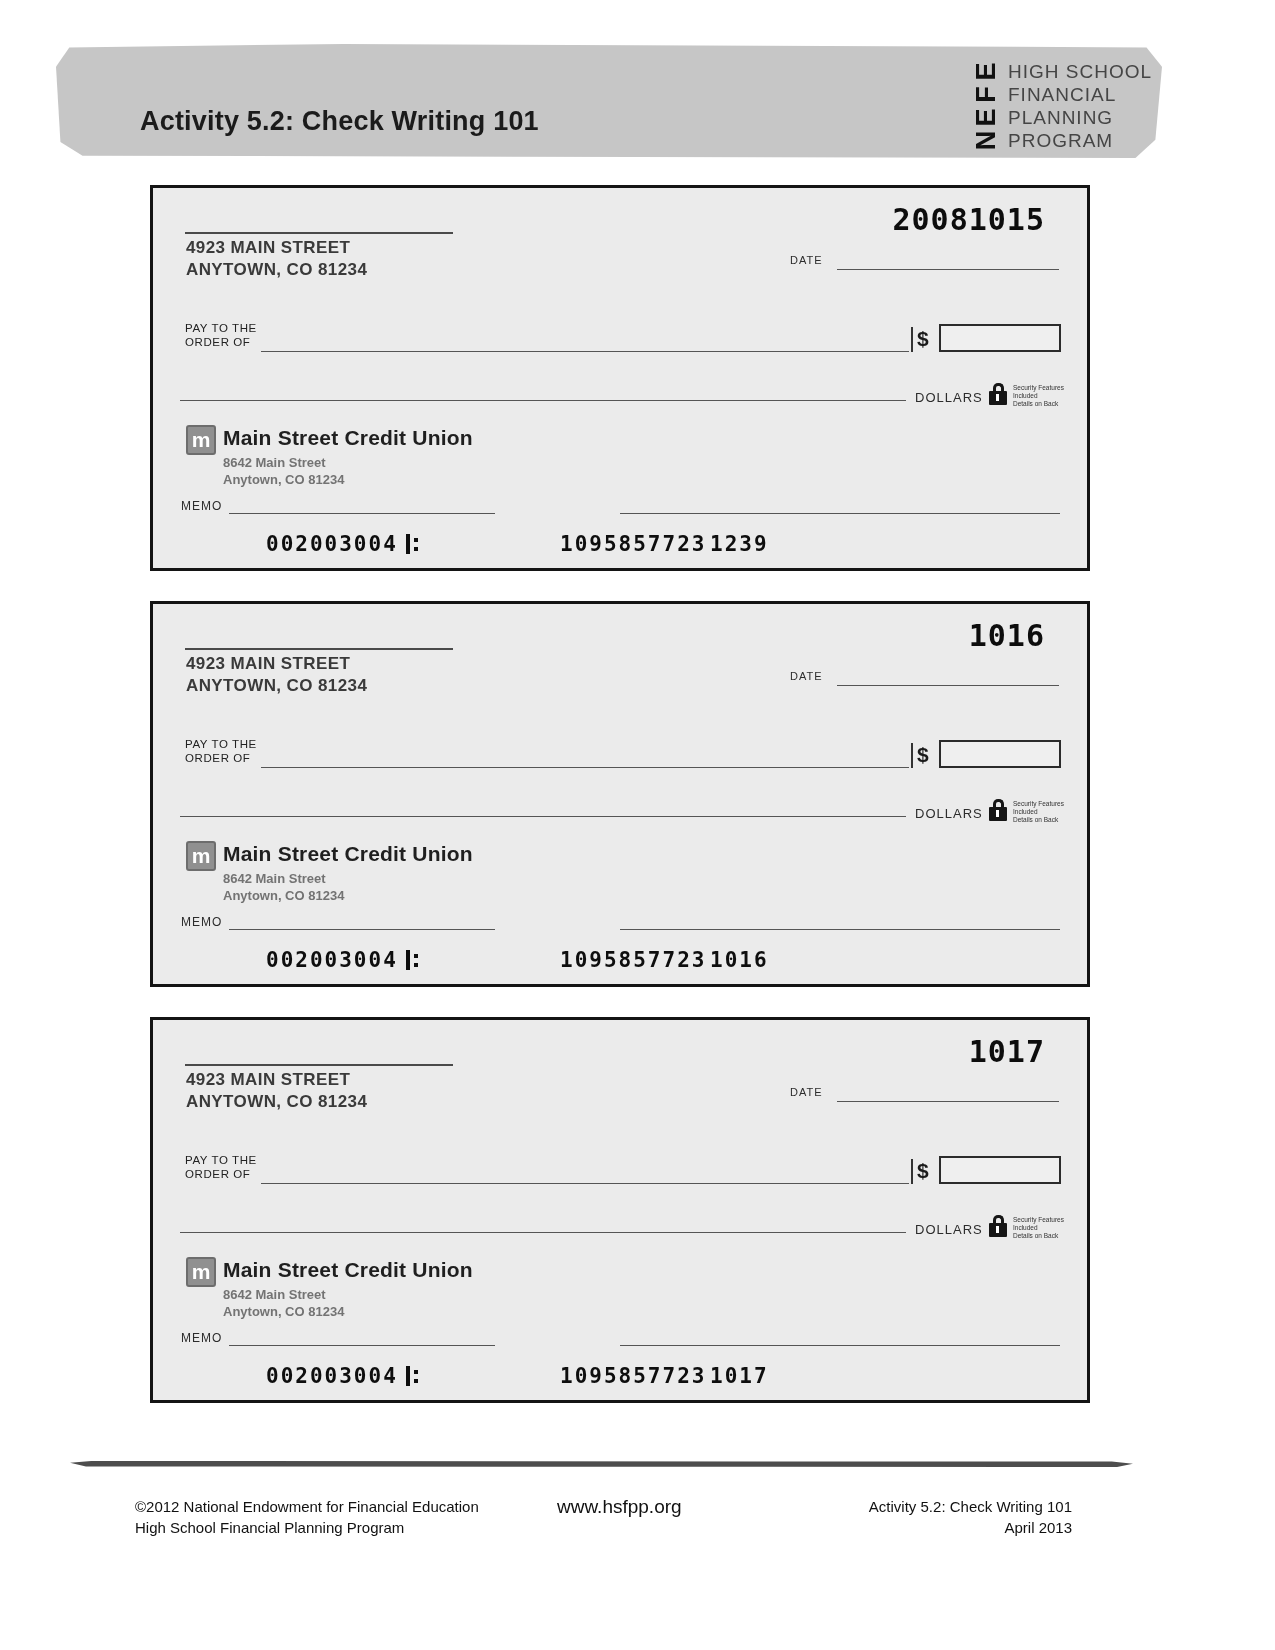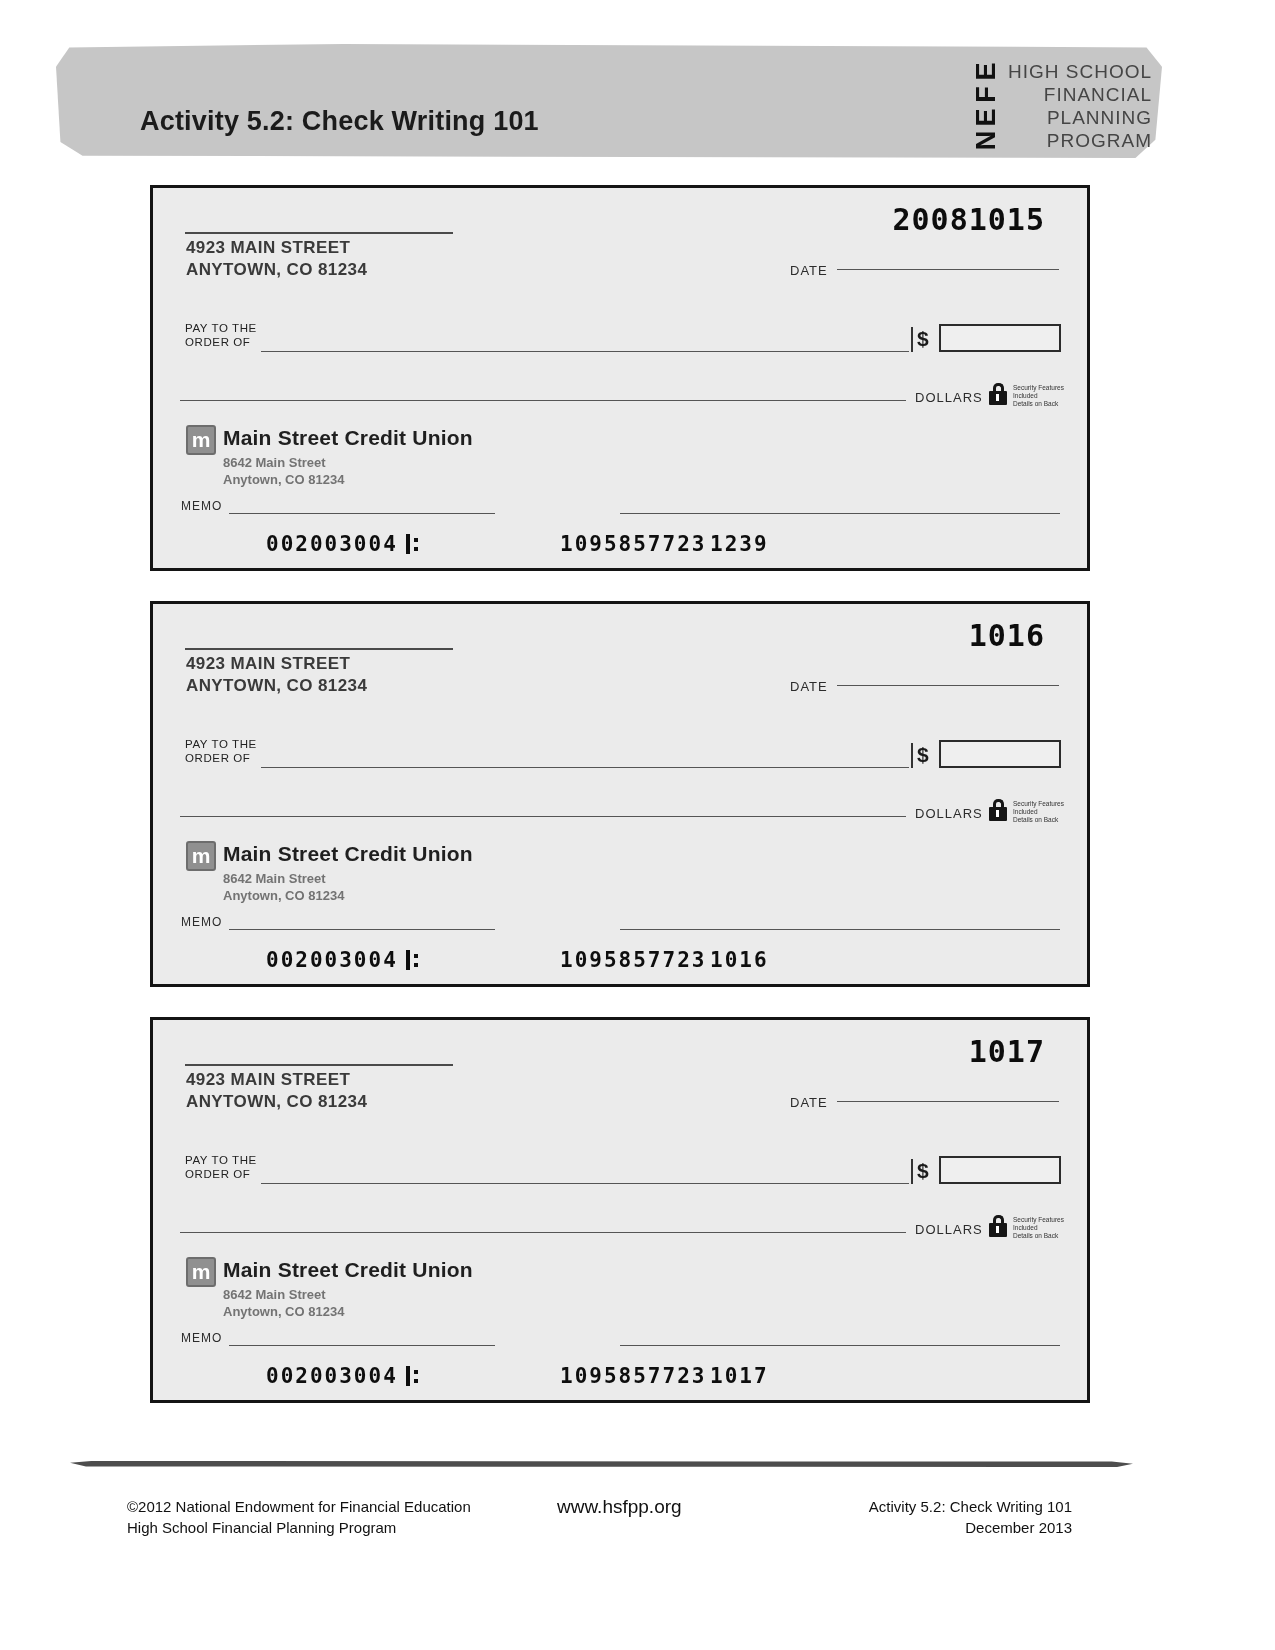--- a/index.html
+++ b/index.html
@@ -8,30 +8,30 @@
 
   
   .banner { position:absolute; left:56px; top:44px; width:1106px; height:114px; background:#c6c6c6;
             clip-path: polygon(0% 20%, 1.2% 3%, 26% 0%, 98.6% 3%, 100% 20%, 99.4% 84%, 97.6% 100%, 2.4% 98%, 0.4% 86%); }
   .page-title { position:absolute; left:140px; top:106px; font-size:27px; font-weight:bold; color:#1b1b1b; letter-spacing:0.2px; }
 
   .logo { position:absolute; left:973px; top:60px; display:flex; align-items:flex-start; }
   .nefe-col { display:flex; flex-direction:column; margin-right:9px; }
   .nefe-col span { display:block; width:26px; height:23px; line-height:23px; text-align:center;
                    font-weight:900; font-size:27px; color:#111; transform:rotate(-90deg); }
-  .logo-lines div { font-size:19px; line-height:23px; color:#454545; letter-spacing:1px; font-weight:500;text-align:right; }
+  .logo-lines div { font-size:19px; line-height:23px; color:#454545; letter-spacing:1px; font-weight:500; }
 
   
   .check { position:absolute; left:150px; width:940px; height:386px; background:#ebebeb; border:3px solid #141414; }
   .chk-number { position:absolute; top:14px; right:42px; font-family:"DejaVu Sans Mono", monospace;
                 font-weight:bold; font-size:30px; letter-spacing:1px; color:#0d0d0d;margin-left:20px; }
   .name-line { position:absolute; left:32px; top:44px; width:268px; border-bottom:2px solid #4a4a4a; }
   .addr1 { position:absolute; left:33px; top:50px; font-size:17px; font-weight:700; color:#3a3a3a; letter-spacing:0.4px; }
   .addr2 { position:absolute; left:33px; top:72px; font-size:17px; font-weight:700; color:#3a3a3a; letter-spacing:0.4px; }
-  .date-label { position:absolute; left:637px; top:75px; font-size:13px; letter-spacing:1px; color:#2c2c2c; }
+  .date-label { position:absolute; left:637px; top:66px; font-size:11px; letter-spacing:1px; color:#2c2c2c; }
   .date-line { position:absolute; left:684px; top:81px; width:222px; border-bottom:1.5px solid #555; }
 
   .payto { position:absolute; left:32px; top:133px; font-size:11.5px; letter-spacing:0.6px; color:#222; line-height:14px; }
   .payto-line { position:absolute; left:108px; top:163px; width:648px; border-bottom:1.5px solid #555; }
   .amount-tick { position:absolute; left:758px; top:139px; width:2px; height:25px; background:#333; }
   .dollar-sign { position:absolute; left:764px; top:139px; font-size:21px; font-weight:bold; color:#1a1a1a; }
   .amount-box { position:absolute; left:786px; top:136px; width:122px; height:28px; border:2px solid #2b2b2b; background:#efefef; }
 
   .written-line { position:absolute; left:27px; top:212px; width:726px; border-bottom:1.5px solid #555; }
   .dollars-label { position:absolute; left:762px; top:202px; font-size:13px; letter-spacing:1px; color:#2c2c2c; }
@@ -56,21 +56,21 @@
   .micr-account { left:407px; }
   .micr-num     { left:557px; }
   .onus { display:inline-block; position:relative; width:13px; height:20px; margin-left:8px; vertical-align:-3px; }
   .onus .bar { position:absolute; left:0; top:0; width:4px; height:20px; background:#0e0e0e; }
   .onus .d1  { position:absolute; left:8px; top:4px; width:4px; height:4px; background:#0e0e0e; }
   .onus .d2  { position:absolute; left:8px; top:13px; width:4px; height:4px; background:#0e0e0e; }
 
   
   .footer-rule { position:absolute; left:70px; top:1461px; width:1063px; height:6px; background:#4d4d4d;
                  clip-path: polygon(0% 30%, 2% 0%, 98% 10%, 100% 45%, 98.5% 100%, 1.5% 90%); }
-  .footer-left   { position:absolute; left:127px; top:1496px; font-size:15px; line-height:21px; color:#111; }
+  .footer-left   { position:absolute; left:135px; top:1496px; font-size:15px; line-height:21px; color:#111; }
   .footer-center { position:absolute; left:557px; top:1496px; font-size:19px; color:#111; }
   .footer-right  { position:absolute; right:203px; top:1496px; font-size:15px; line-height:21px; color:#111; text-align:right; }
 </style>
 </head>
 <body>
 
 <div id="page">
 
   <div class="banner"></div>
   <div class="page-title">Activity 5.2: Check Writing 101</div>
@@ -210,16 +210,16 @@
   </div>
 
   <div class="footer-rule"></div>
   <div class="footer-left">
     <div>©2012 National Endowment for Financial Education</div>
     <div>High School Financial Planning Program</div>
   </div>
   <div class="footer-center">www.hsfpp.org</div>
   <div class="footer-right">
     <div>Activity 5.2: Check Writing 101</div>
-    <div>December 2013</div>
+    <div>April 2013</div>
   </div>
 
 </div>
 
 </body></html>

